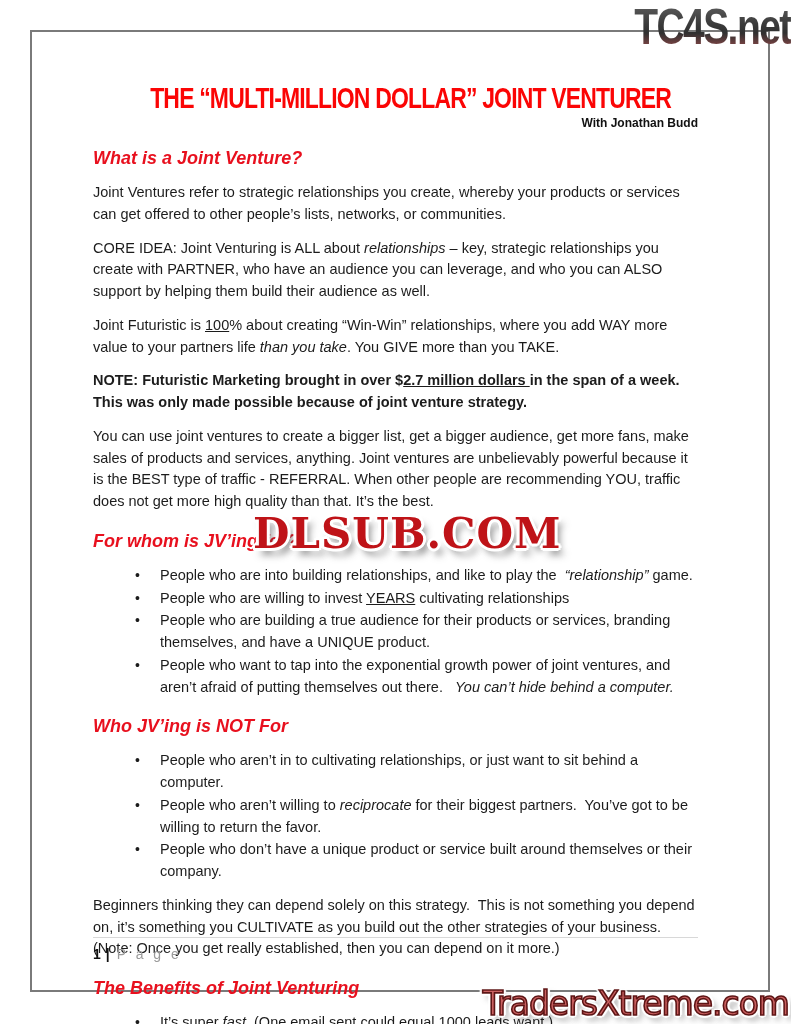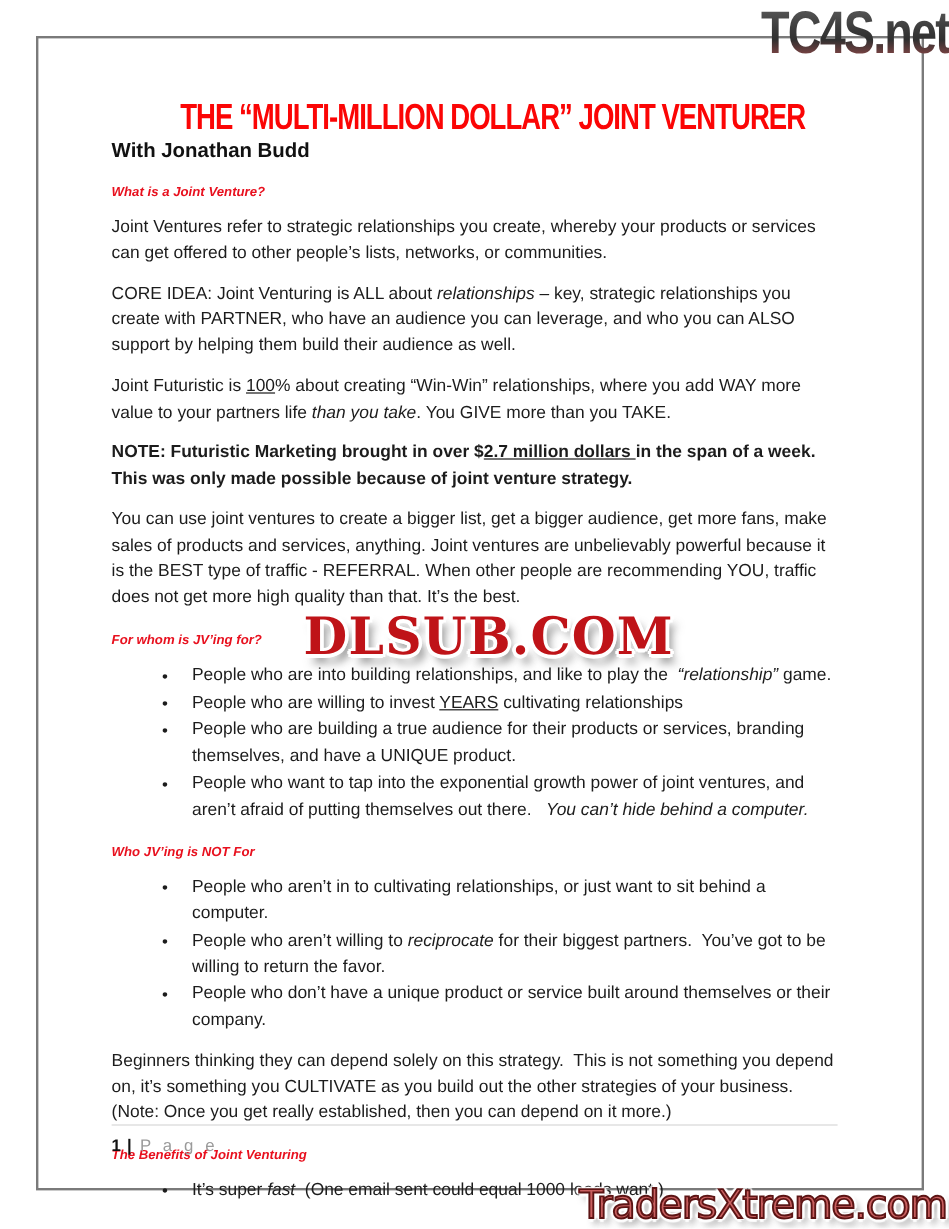--- a/index.html
+++ b/index.html
@@ -40,31 +40,31 @@
     display:inline-block;
     font-weight:900;
     font-size:28px;
     letter-spacing:-1px;
     color:var(--title_red);
     transform:scale(.82,1.08);
     transform-origin:center;
     white-space:nowrap;
   }
   .subtitle{
-    text-align:left;
+    text-align:right;
     font-weight:bold;
-    font-size:17px;
+    font-size:12px;
     color:#111;
     margin-bottom:14px;
   }
   .red-h{
     color:var(--heading_red);
     font-style:italic;
     font-weight:bold;
-    font-size:11px;
+    font-size:18px;
     margin:18px 0 13px 0;
   }
   p.body-p{
     font-size:14.5px;
     line-height:1.5;
     margin:0 0 12px 0;
     white-space:pre-wrap;
   }
   p.body-p.bold{font-weight:bold;}
   .seg-i{font-style:italic;}

